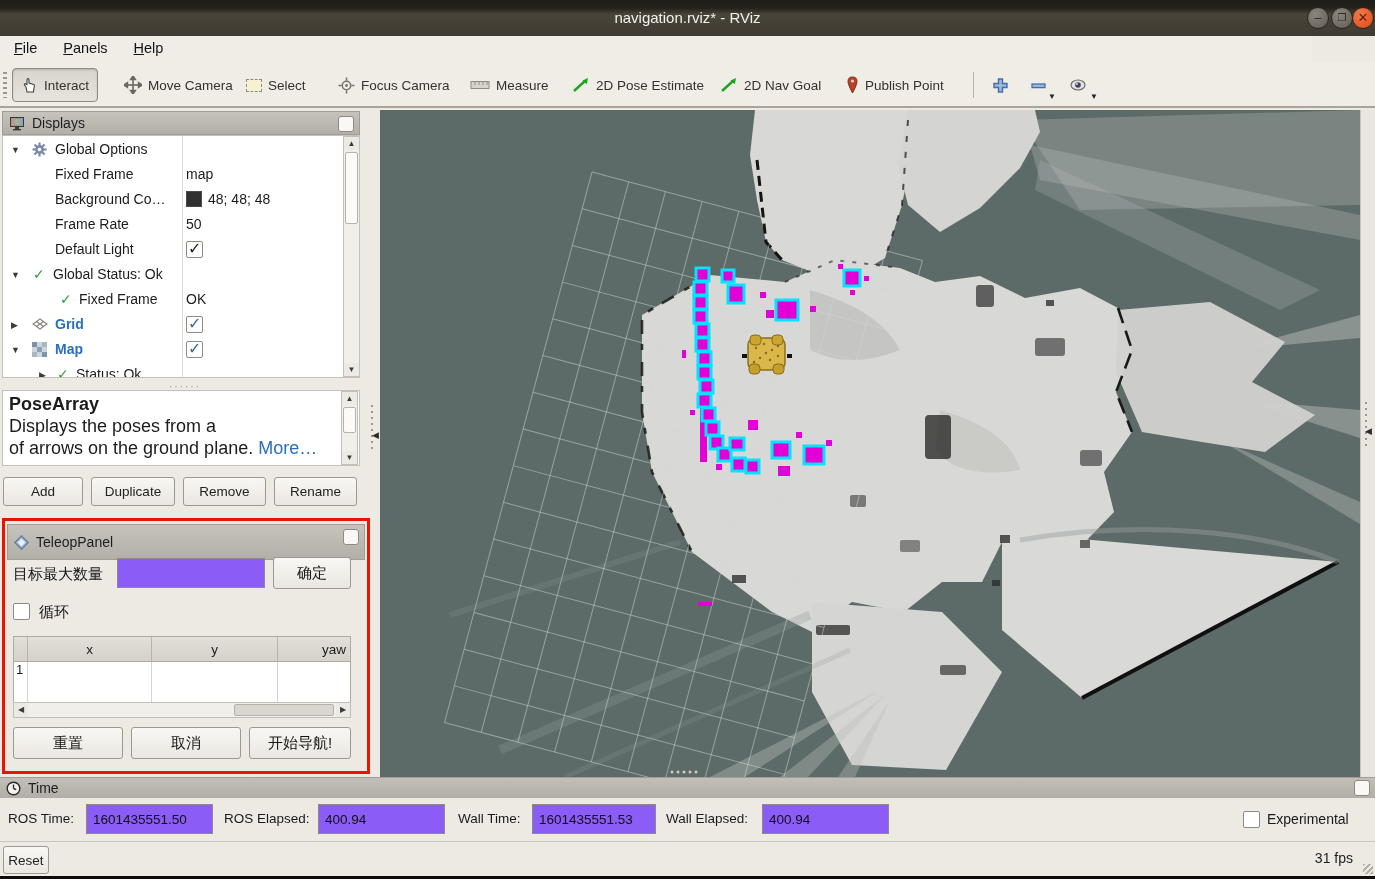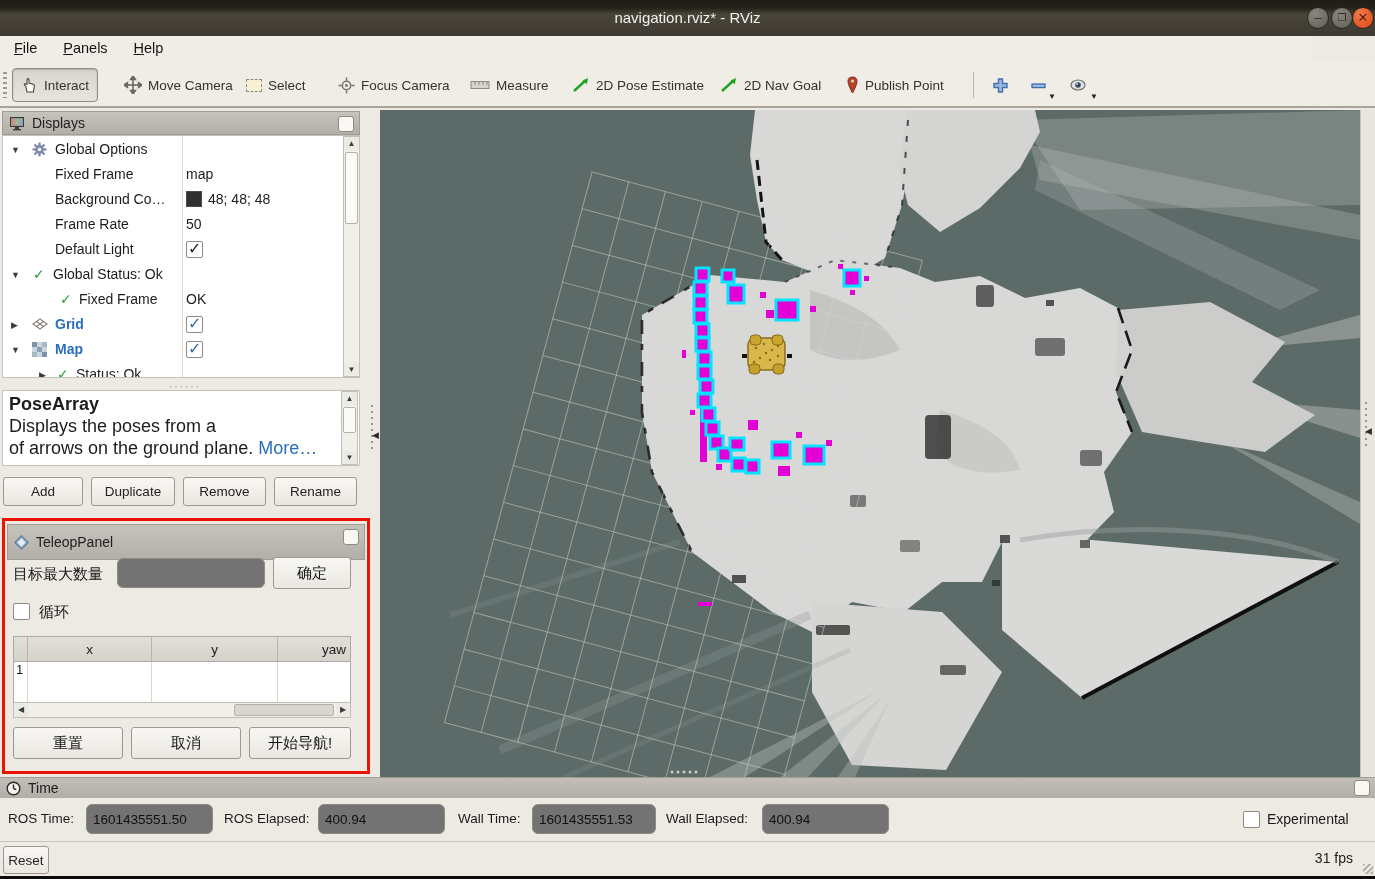--- a/index.html
+++ b/index.html
@@ -39,21 +39,21 @@
   
   .btn { background:linear-gradient(#f9f7f3,#eae7e1); border:1px solid #9d9991; border-radius:3px;
     color:#222; font-size:13.5px; text-align:center; cursor:default; font-family:inherit; }
   .cb { width:17px; height:17px; background:#fff; border:1px solid #8f8b83; border-radius:2px; position:absolute; }
   .cb.ck-dark::after { content:"✓"; position:absolute; left:1px; top:-3px; font-size:16px; font-weight:bold; color:#1d1d1d; }
   .cb.ck-blue::after { content:"✓"; position:absolute; left:1px; top:-3px; font-size:16px; font-weight:bold; color:#33689f; }
   .panel-hdr { background:linear-gradient(#c6c2bc,#b2aea8); border:1px solid #a19d96; display:flex;
     align-items:center; padding:0 6px; gap:7px; font-size:14px; color:#1e1e1e; }
   .float-btn { position:absolute; right:5px; width:16px; height:16px; background:#faf8f5;
     border:1px solid #8f8b83; border-radius:3px; }
-  .inputbox { background:#737373; border:1px solid #8f8b83; border-radius:6px; font-family:inherit;
+  .inputbox { background:#8b5cf6; border:1px solid #8f8b83; border-radius:0; font-family:inherit;
     font-size:13.5px; color:#111; padding:0 6px; }
 
   
   #displays-hdr { left:2px; top:111px; width:358px; height:24px; }
   #displays-tree { left:2px; top:135px; width:358px; height:243px; background:#fff; border:1px solid #c5c1bb; overflow:hidden; }
   .trow { position:absolute; left:0; width:340px; height:24px; }
   .tw { position:absolute; font-size:9px; color:#3c3c3c; top:6px; }
   .tlbl { position:absolute; top:2px; font-size:14px; }
   .tval { position:absolute; left:183px; top:2px; font-size:14px; }
   .blue-lbl { color:#2a6fbe; font-weight:bold; }

